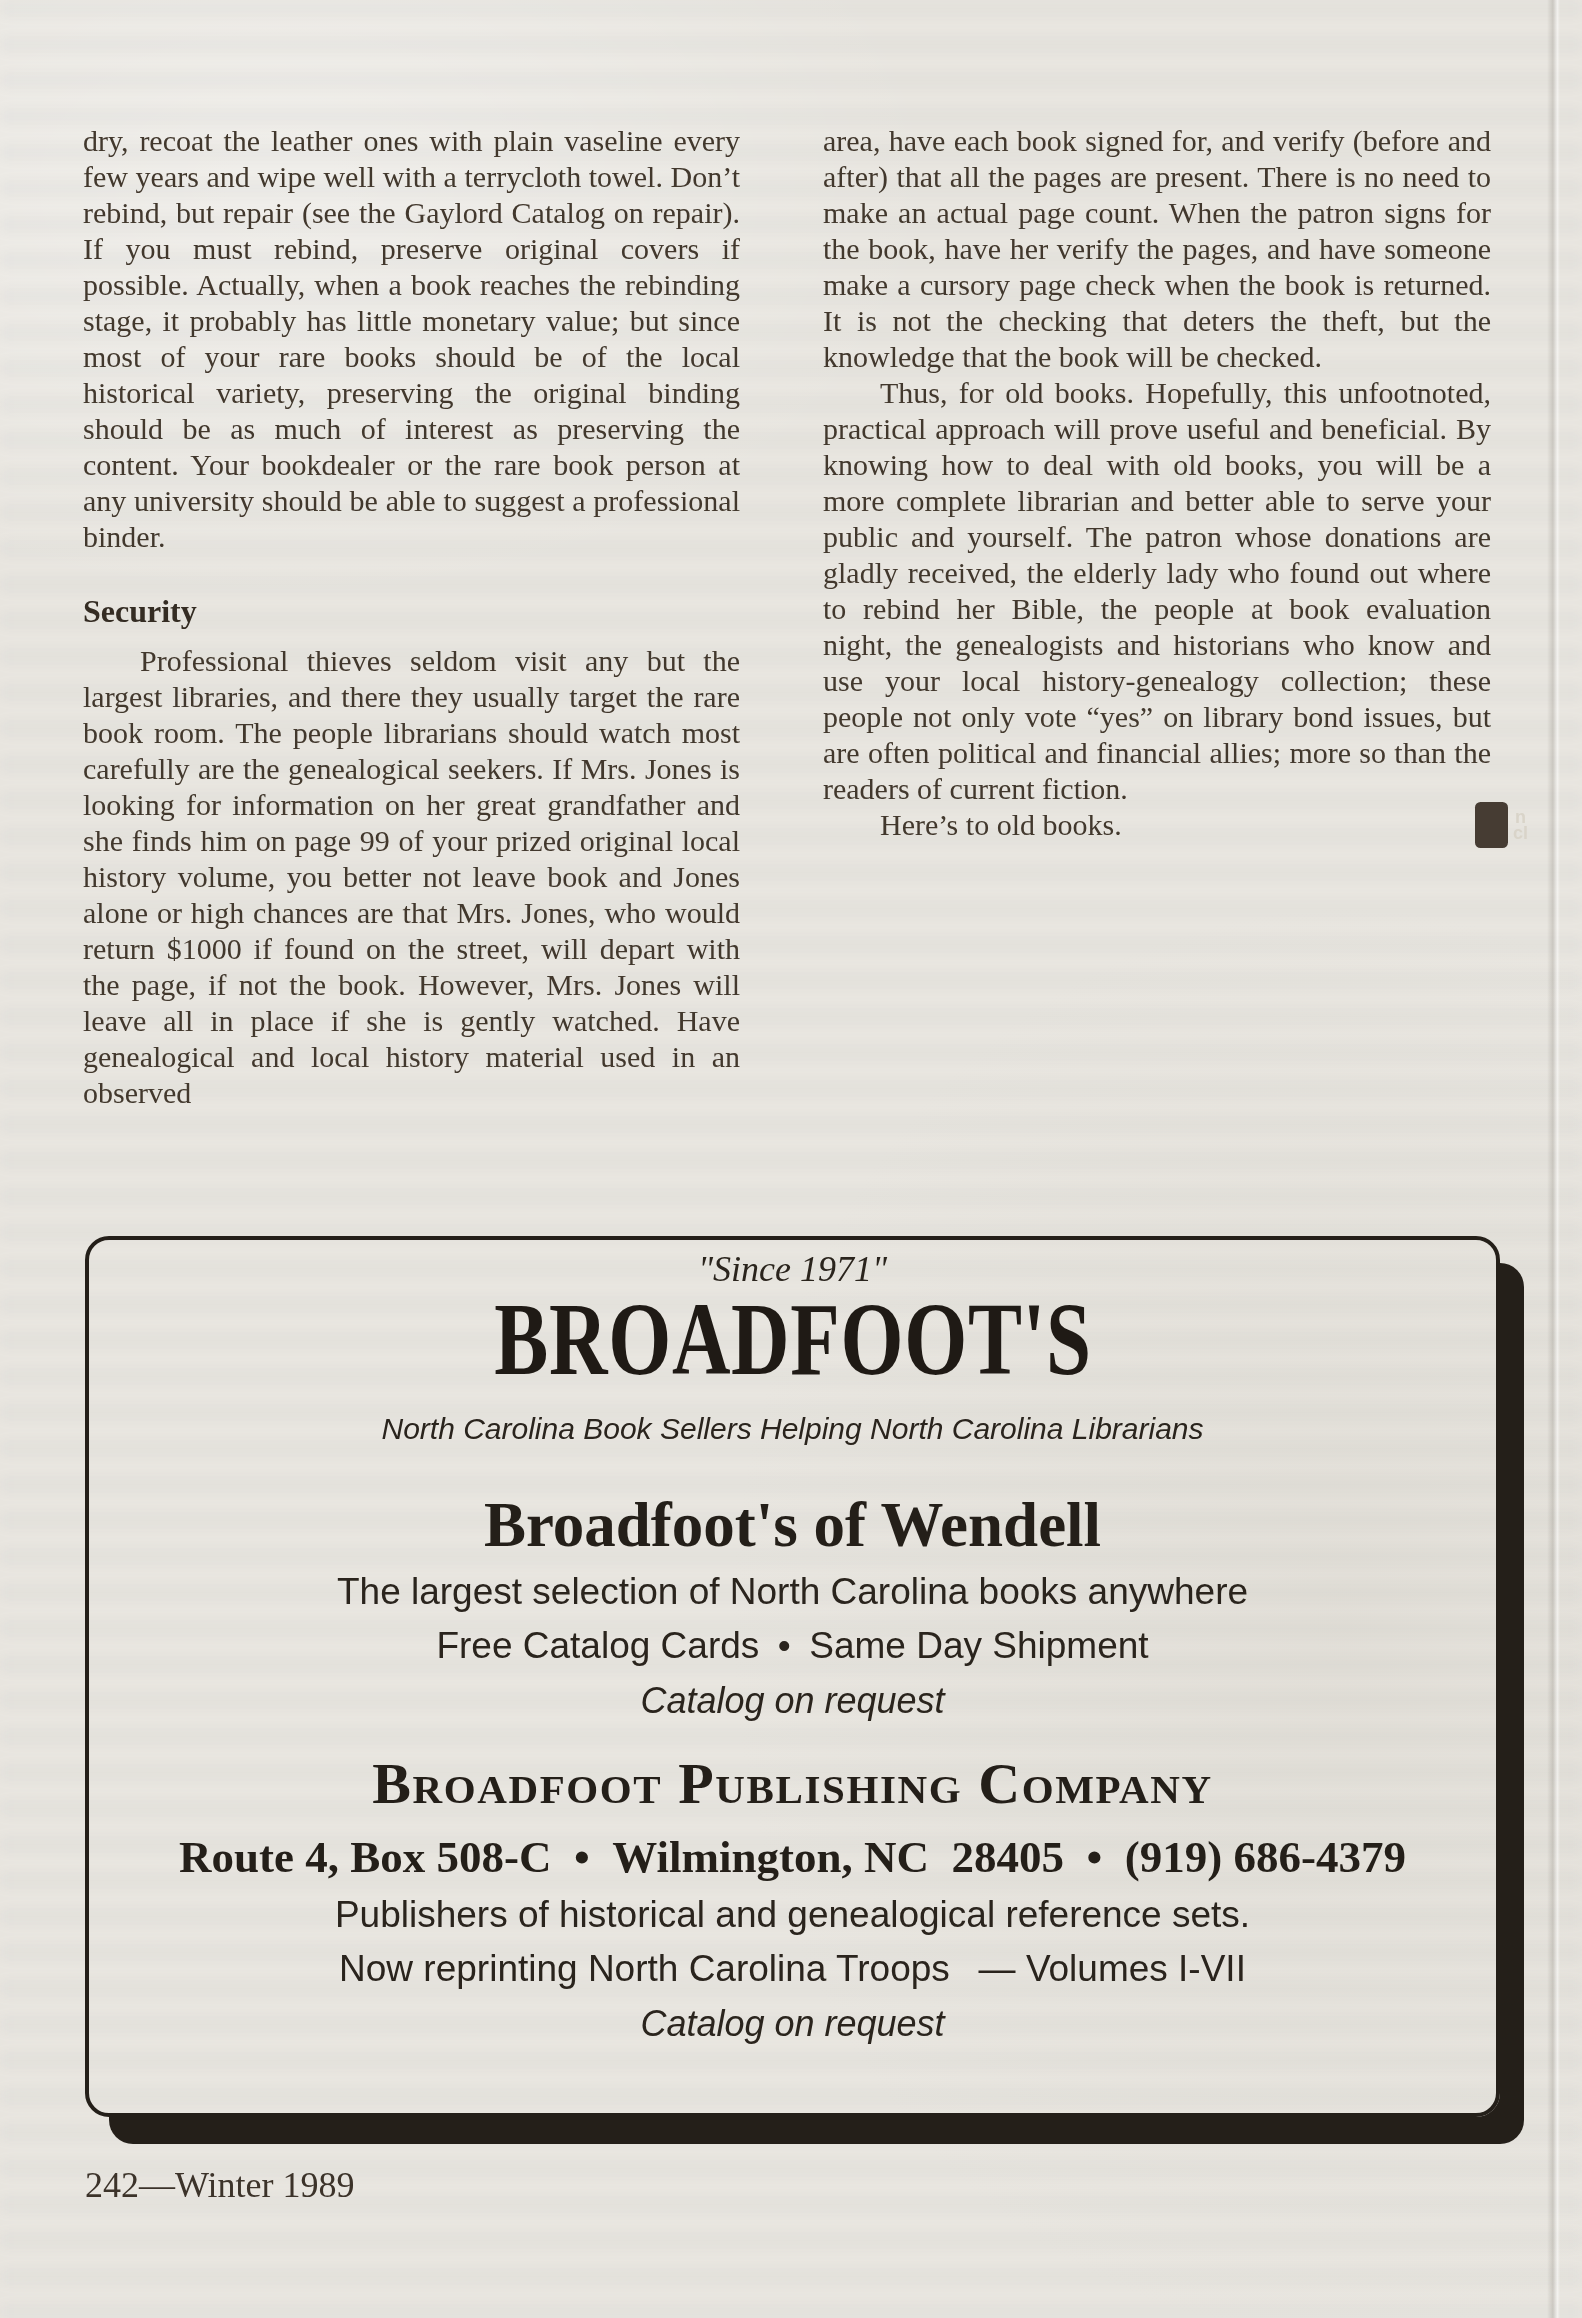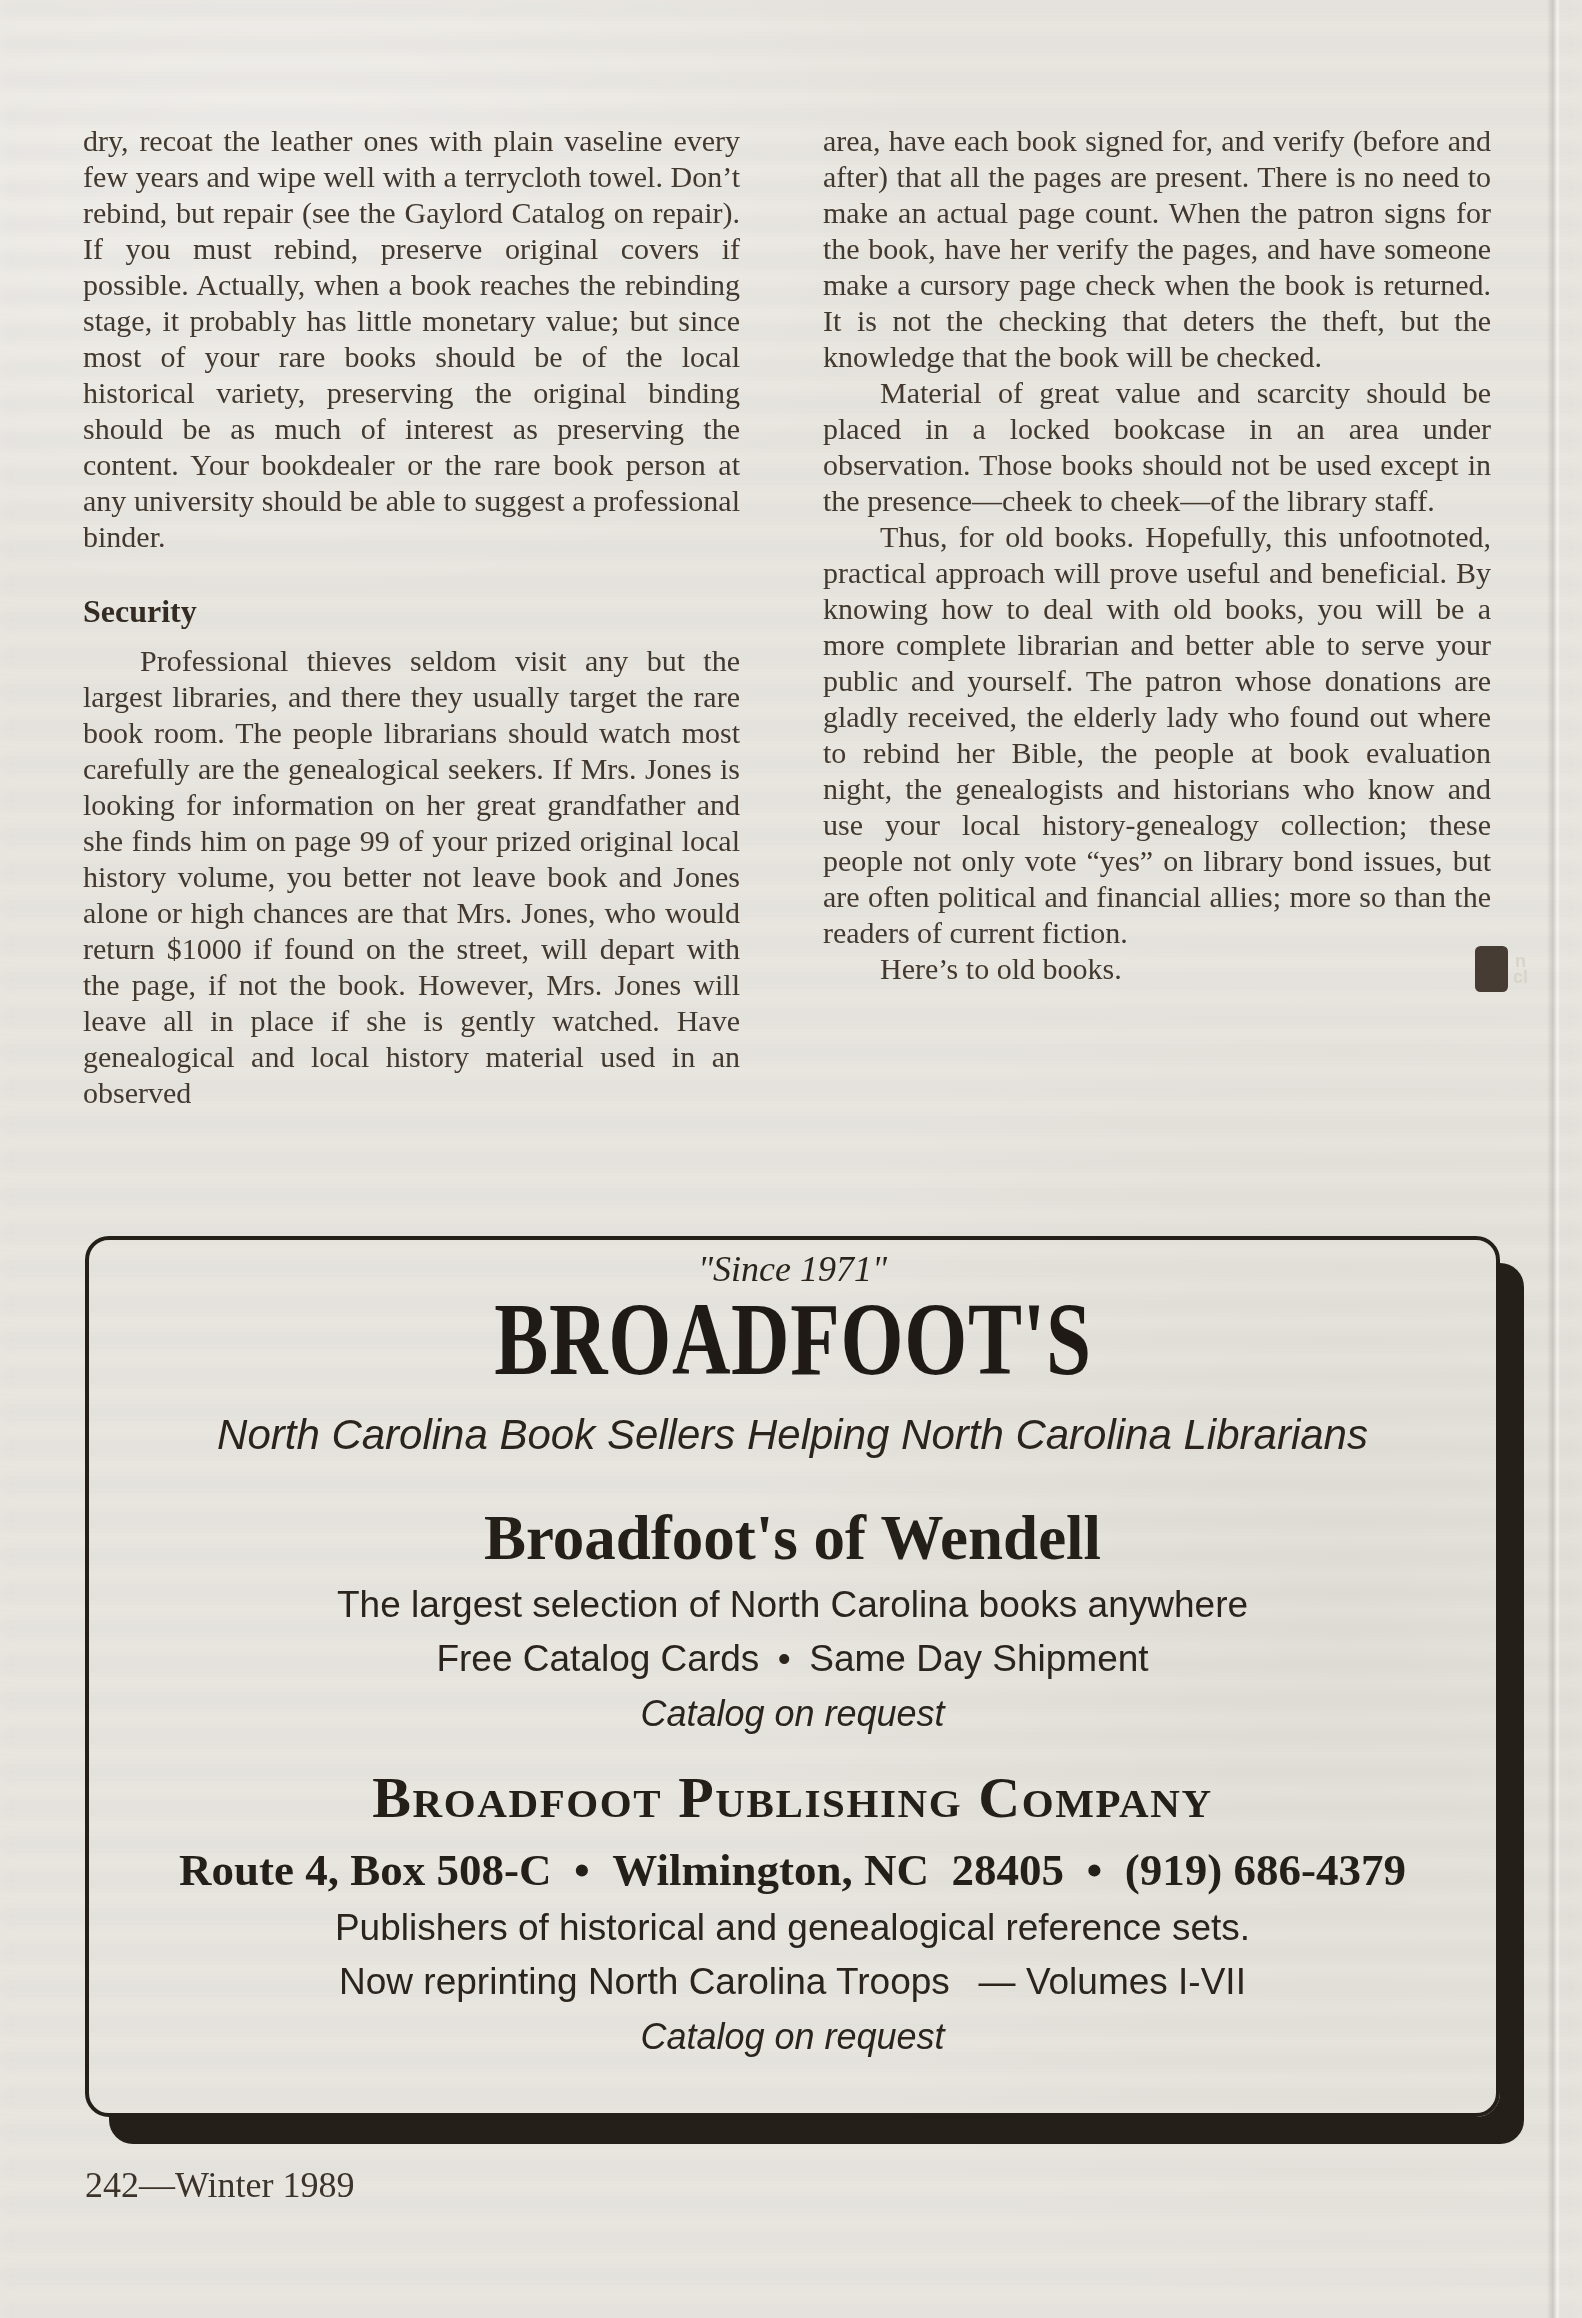--- a/index.html
+++ b/index.html
@@ -74,21 +74,21 @@
   .ad-brand { margin-top:4.7px; line-height:1; }
   .ad-brand span {
     display:inline-block;
     font-weight:bold; font-size:90px; line-height:1;
     letter-spacing:0.8px;
     transform:scale(0.9,1.16); transform-origin:center;
     color:#1f1a15;
   }
   .ad-tagline {
     font-family:"Liberation Sans", sans-serif;
-    font-style:italic; font-size:42px; line-height:1.1;
+    font-style:italic; font-size:30px; line-height:1.1;
     margin-top:28.5px;
   }
   .ad-title {
     font-weight:bold; font-size:63px; line-height:1.05;
     margin-top:47px; color:#241f19;
   }
   .ad-title-sc {
     font-weight:bold; font-size:58px; line-height:1.05;
     font-variant:small-caps; letter-spacing:1.6px;
     margin-top:34px; color:#241f19;
@@ -119,21 +119,20 @@
   <div class="bleed"></div>
 
   <div class="columns">
     <div class="col-left">
       <p class="body-p">dry, recoat the leather ones with plain vaseline every few years and wipe well with a terrycloth towel. Don’t rebind, but repair (see the Gaylord Catalog on repair). If you must rebind, preserve original covers if possible. Actually, when a book reaches the rebinding stage, it probably has little monetary value; but since most of your rare books should be of the local historical variety, preserving the original binding should be as much of interest as preserving the content. Your bookdealer or the rare book person at any university should be able to suggest a professional binder.</p>
       <div class="sec-heading">Security</div>
       <p class="body-p indent">Professional thieves seldom visit any but the largest libraries, and there they usually target the rare book room. The people librarians should watch most carefully are the genealogical seekers. If Mrs. Jones is looking for information on her great grandfather and she finds him on page 99 of your prized original local history volume, you better not leave book and Jones alone or high chances are that Mrs. Jones, who would return $1000 if found on the street, will depart with the page, if not the book. However, Mrs. Jones will leave all in place if she is gently watched. Have genealogical and local history material used in an observed</p>
     </div>
     <div class="col-right">
       <p class="body-p">area, have each book signed for, and verify (before and after) that all the pages are present. There is no need to make an actual page count. When the patron signs for the book, have her verify the pages, and have someone make a cursory page check when the book is returned. It is not the checking that deters the theft, but the knowledge that the book will be checked.</p>
-      <p class="body-p indent">Material of great value and scarcity should be placed in a locked bookcase in an area under observation. Those books should not be used except in the presence—cheek to cheek—of the library staff.</p>
       <p class="body-p indent">Thus, for old books. Hopefully, this unfootnoted, practical approach will prove useful and beneficial. By knowing how to deal with old books, you will be a more complete librarian and better able to serve your public and yourself. The patron whose donations are gladly received, the elderly lady who found out where to rebind her Bible, the people at book evaluation night, the genealogists and historians who know and use your local history-genealogy collection; these people not only vote “yes” on library bond issues, but are often political and financial allies; more so than the readers of current fiction.</p>
       <p class="body-p indent closing">
         <span>Here’s to old books.</span>
         <span class="ncl">
           <span>n</span>
           <span>cl</span>
         </span>
       </p>
     </div>
   </div>

